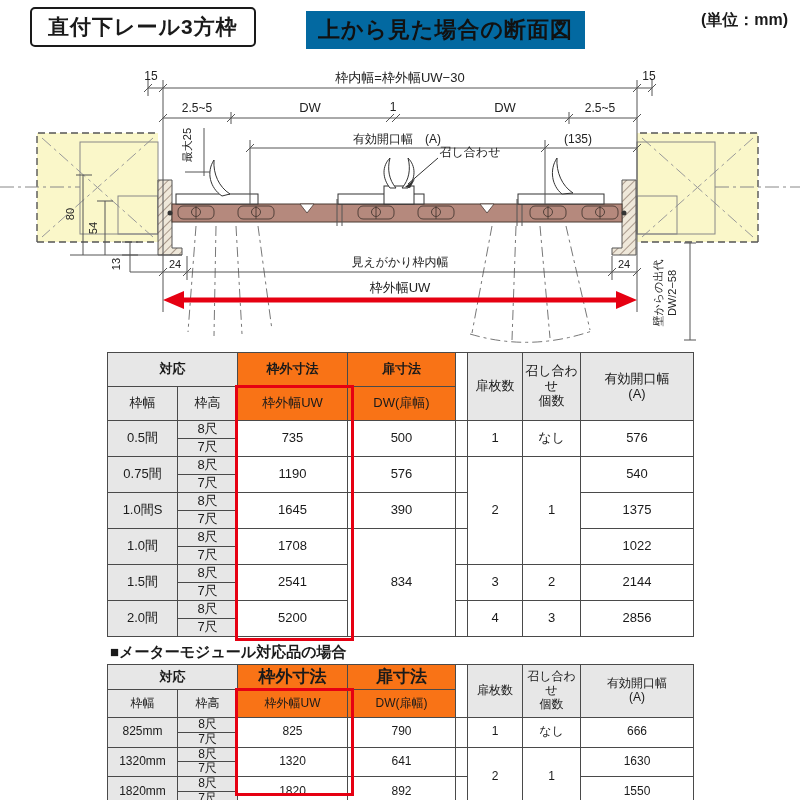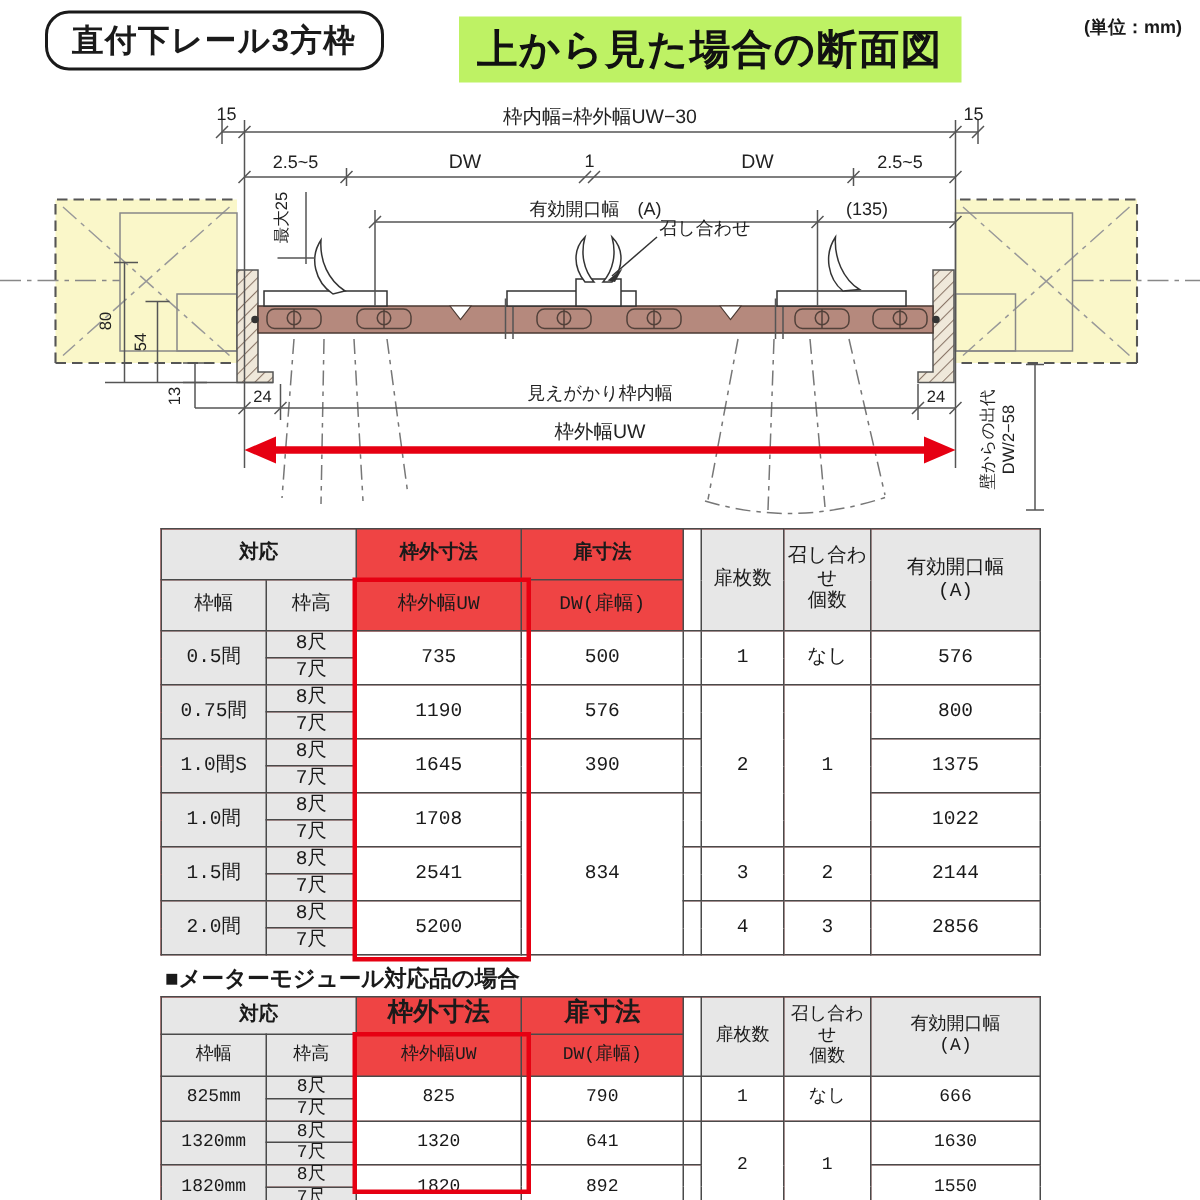--- a/index.html
+++ b/index.html
@@ -4,33 +4,33 @@
 <style>
   html,body{margin:0;padding:0;}
   body{
     width:800px;height:800px;position:relative;background:#ffffff;
     font-family:"Liberation Sans","DejaVu Sans",sans-serif;color:#1a1a1a;
     overflow:hidden;
   }
   .abs{position:absolute;}
   
   .title-box{
-    left:30px;top:7px;padding:4px 16px;border:2px solid #1a1a1a;border-radius:16px;
+    left:30px;top:7px;padding:4px 16px;border:2px solid #1a1a1a;border-radius:5px;
     font-size:21px;font-weight:bold;letter-spacing:1px;background:#fff;
   }
   .subtitle{
-    left:306px;top:11px;padding:4px 12px;background:#bef264;
-    font-size:27px;font-weight:bold;letter-spacing:1px;color:#111;
+    left:306px;top:11px;padding:4px 12px;background:#0369a1;
+    font-size:22px;font-weight:bold;letter-spacing:1px;color:#111;
   }
-  .unit{right:12px;top:10px;font-size:12px;font-weight:bold;}
+  .unit{right:12px;top:10px;font-size:16px;font-weight:bold;}
   
   svg.diagram{left:0;top:55px;}
   svg text{fill:#222;font-family:"Liberation Sans","DejaVu Sans",sans-serif;}
   
-  table.spec{border-collapse:collapse;table-layout:fixed;background:#ef4444;font-family:Liberation Mono, monospace;}
+  table.spec{border-collapse:collapse;table-layout:fixed;background:#f97316;}
   table.spec td{
     border:1px solid #4a4a4a;text-align:center;vertical-align:middle;
     padding:0;font-size:13px;line-height:1.15;
   }
   td.gray{background:#e7e7e7;}
   td.hbig{font-size:19px;font-weight:bold;}
   td.hname{font-size:15px;font-weight:bold;}
   td.hsmall{font-size:11px;}
   td.hmed{font-size:14px;}
   td.num{font-size:13px;background:#fff;margin-top:42px;}
@@ -269,21 +269,21 @@
       </tr>
 
   <tr class="dr">
     <td class="gray wl bl2" rowspan="2">0.75間</td>
     <td class="gray hk">8尺</td>
     <td class="num" rowspan="2">1190</td>
     <td class="num br2" rowspan="2">576</td>
     <td class="gap" rowspan="2"></td>
     <td class="num bl2" rowspan="6">2</td>
     <td class="num" rowspan="6">1</td>
-    <td class="num br2" rowspan="2">800</td>
+    <td class="num br2" rowspan="2">540</td>
   </tr>
   <tr class="dr">
         <td class="gray hk">7尺</td>
       </tr>
 
   <tr class="dr">
     <td class="gray wl bl2" rowspan="2">1.0間S</td>
     <td class="gray hk">8尺</td>
     <td class="num" rowspan="2">1645</td>
     <td class="num br2" rowspan="2">390</td>

